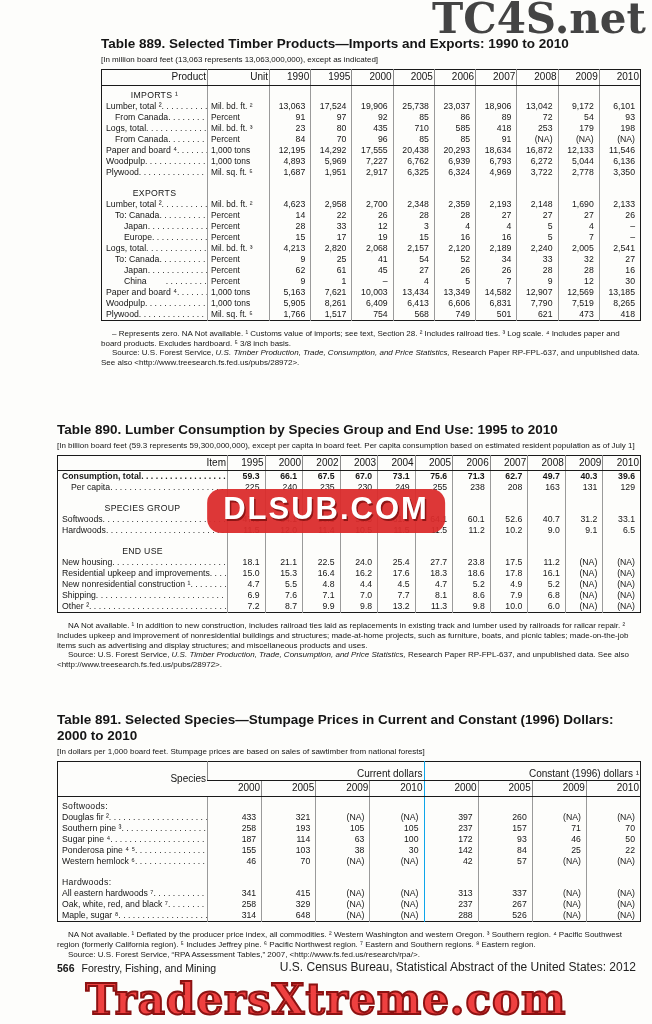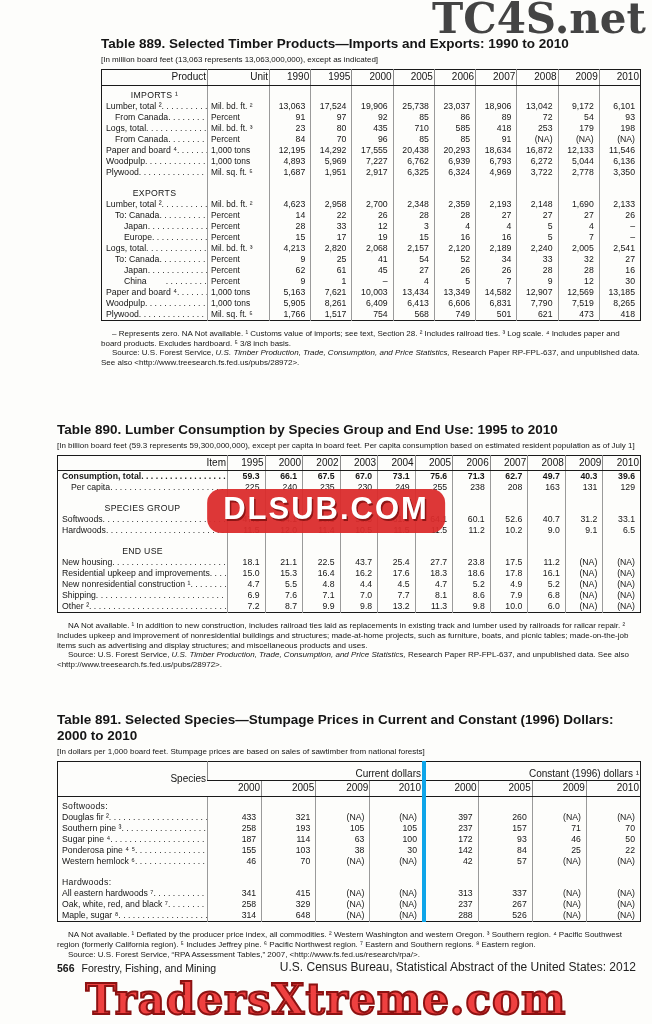--- a/index.html
+++ b/index.html
@@ -39,21 +39,21 @@
     overflow: hidden; white-space: nowrap;
   }
   .stat td:first-child { border-left: none; }
   .stat td.val { text-align: right; padding-right: 5px; }
   .stat td.unit { padding-left: 3px; font-size: 8.4px; }
   .stat td.sec { padding-top: 4px; height: 16px; letter-spacing: .3px; }
   .stat td.sec.center { text-align: center; }
   .stat td.sec.left { text-align: left; padding-left: 4px; }
   .stat td.blank { height: 5px; }
   .stat tr.bold td { font-weight: bold; }
-  .stat .gsep { border-left: 4px solid #0ea5e9; }
+  .stat .gsep { border-left: 1px solid #0ea5e9; }
 
   .lbl { display: flex; align-items: baseline; padding-left: 4px; }
   .lbl .t { white-space: nowrap; }
   .lbl .dots { flex: 1 1 auto; overflow: hidden; white-space: nowrap; color: #222; }
   .lbl .dots::after { content: " . . . . . . . . . . . . . . . . . . . . . . . . . . . . . . . . . . . . . . . . ."; }
 
   .pg-foot { position: absolute; left: 57px; bottom: 50px; font-size: 10.5px; }
   .pg-foot b { margin-right: 7px; }
   .census { position: absolute; right: 16px; bottom: 50px; font-size: 12px; color: #222; z-index: 1; }
 
@@ -663,21 +663,21 @@
               <tr>
                 <td class="lblc">
                   <div class="lbl">
                     <span class="t">New housing</span>
                     <span class="dots"></span>
                   </div>
                 </td>
                 <td class="val">18.1</td>
                 <td class="val">21.1</td>
                 <td class="val">22.5</td>
-                <td class="val">43.7</td>
+                <td class="val">24.0</td>
                 <td class="val">25.4</td>
                 <td class="val">27.7</td>
                 <td class="val">23.8</td>
                 <td class="val">17.5</td>
                 <td class="val">11.2</td>
                 <td class="val">(NA)</td>
                 <td class="val">(NA)</td>
               </tr>
               <tr>
                 <td class="lblc">

